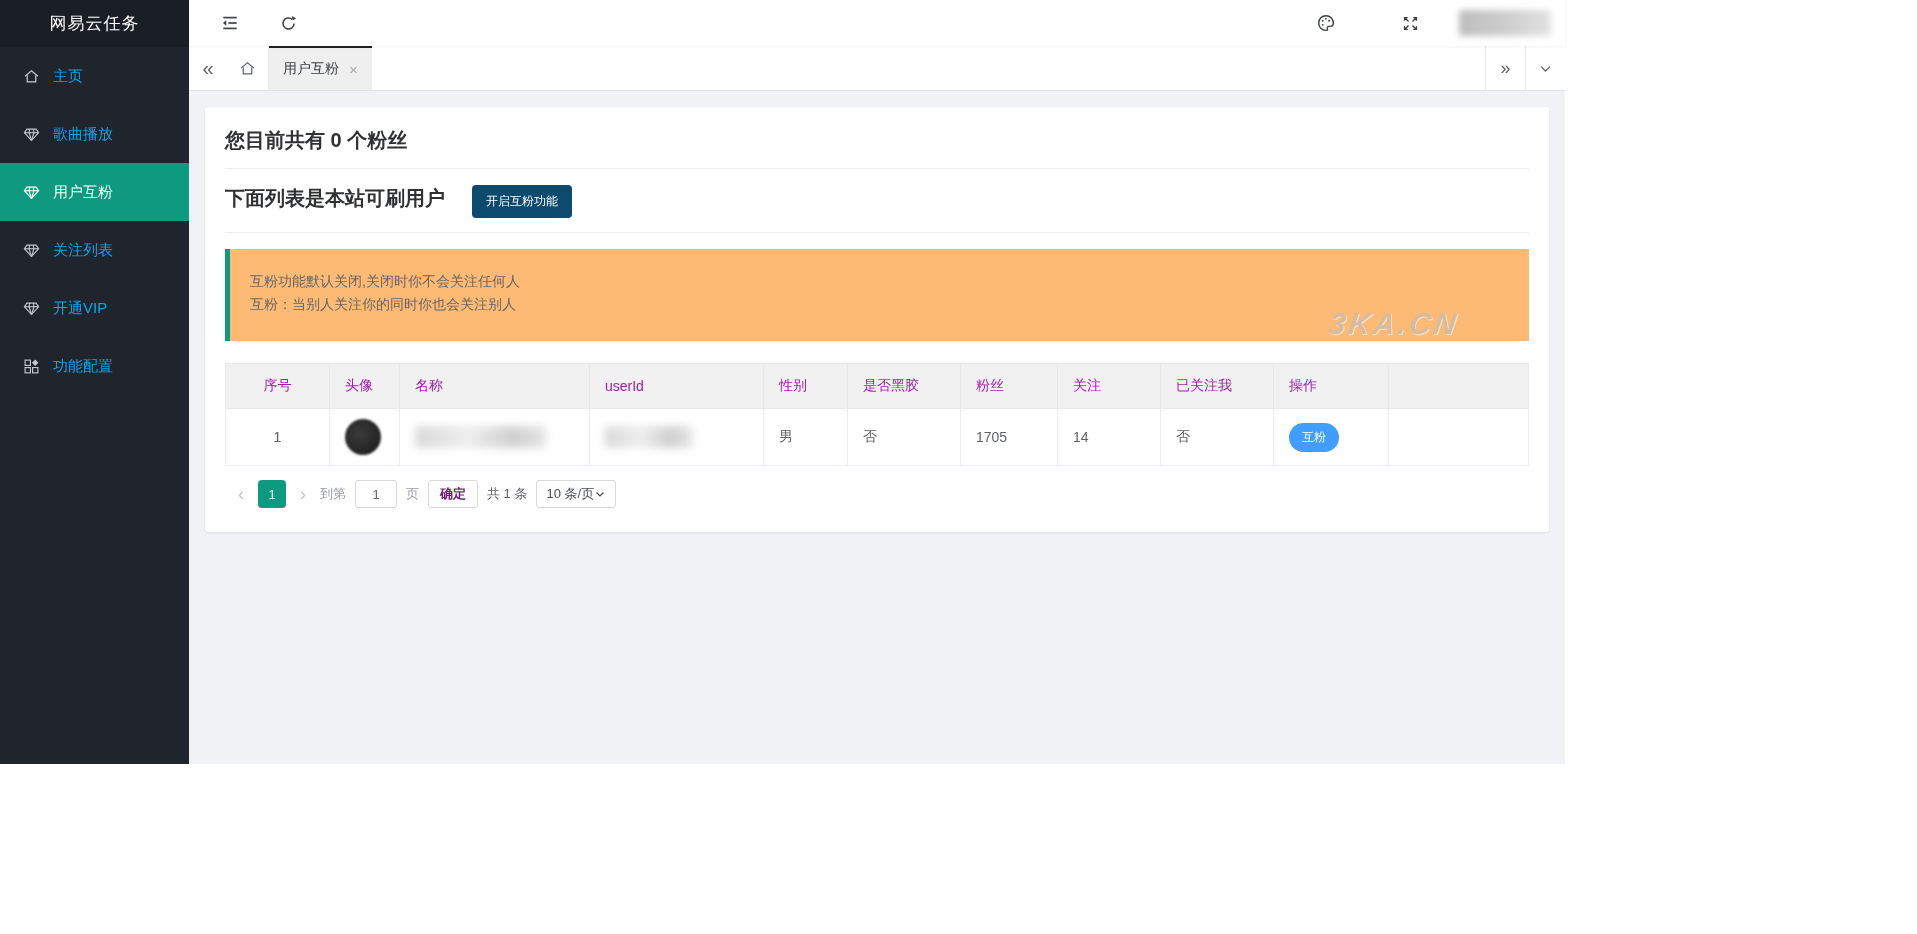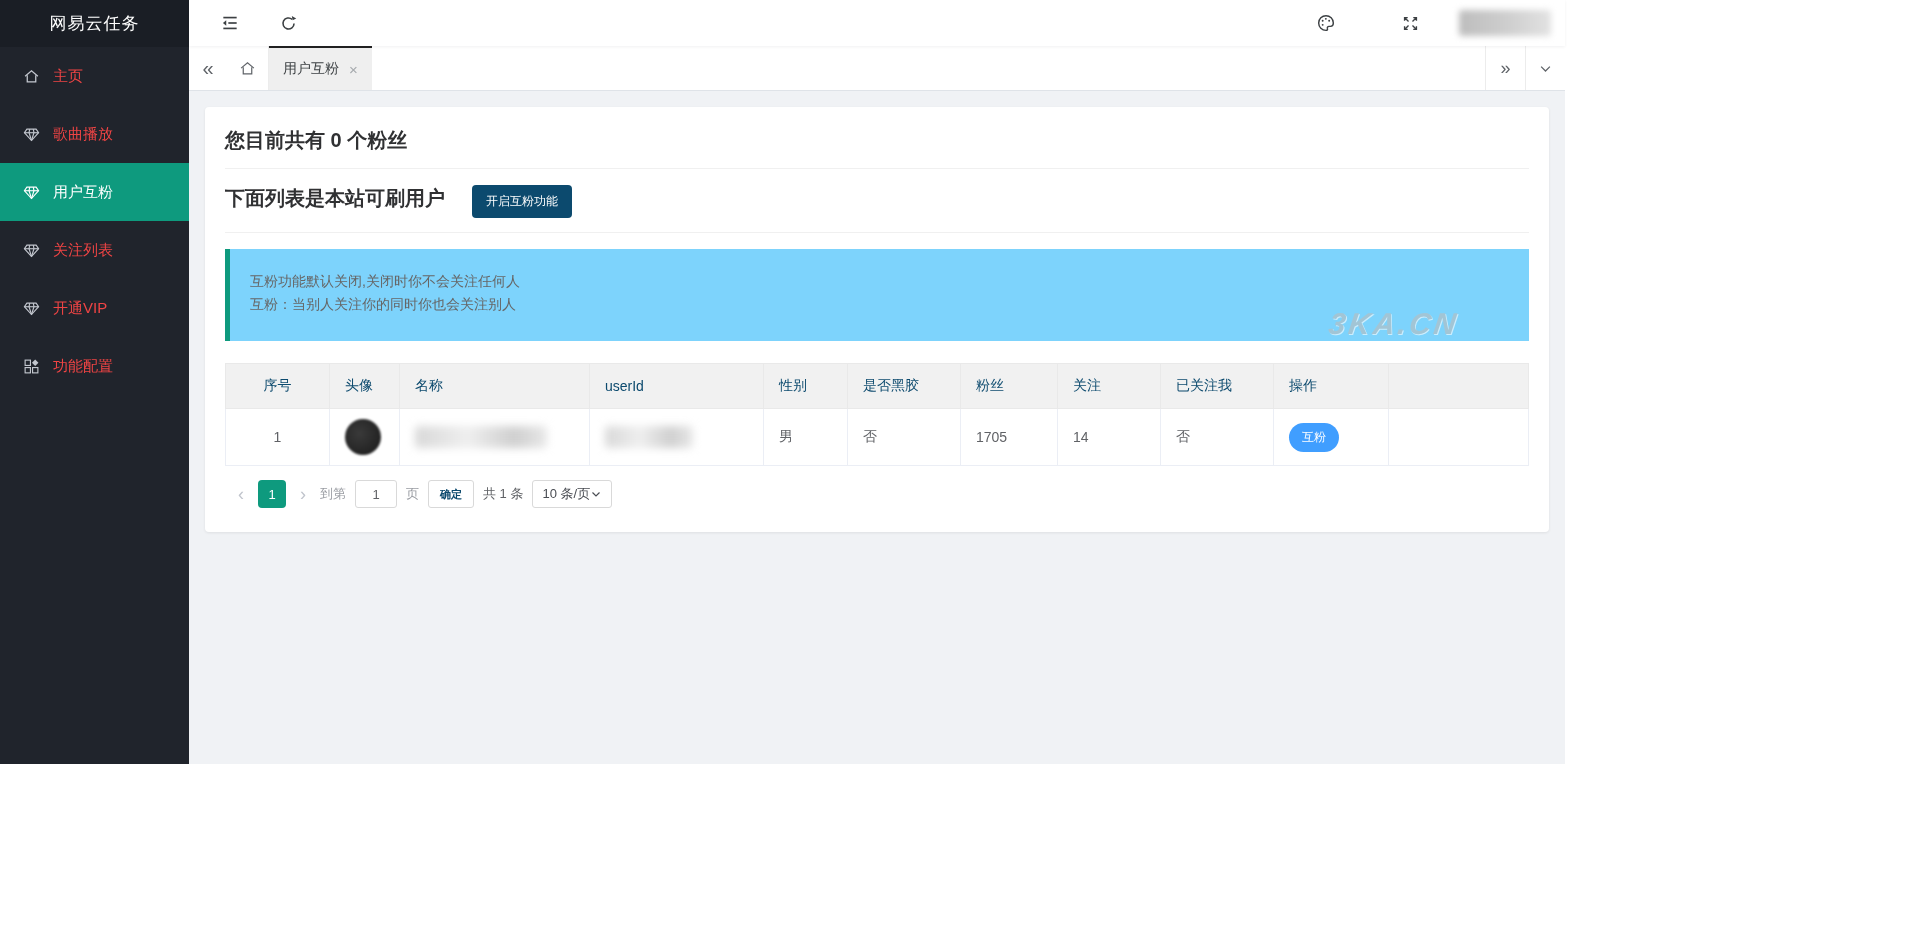--- a/index.html
+++ b/index.html
@@ -5,21 +5,21 @@
   * { margin:0; padding:0; box-sizing:border-box; }
   html,body { width:1917px; height:934px; background:#ffffff; overflow:hidden;
               font-family:"Liberation Sans","DejaVu Sans",sans-serif; }
   .app { width:1565px; height:764px; display:flex; background:#fff; }
 
   
   .sidebar { width:189px; height:764px; background:#20242c; flex:none; }
   .sidebar-title { height:47px; line-height:47px; text-align:center; color:#ffffff;
                    font-size:17px; letter-spacing:1px; background:#1a1e25; }
   .nav-item { height:58px; display:flex; align-items:center; padding-left:22px;
-              color:#ef4444; font-size:15px; cursor:pointer; }
+              color:#0ea5e9; font-size:15px; cursor:pointer; }
   .nav-item .ico { width:18px; height:18px; margin-right:13px; flex:none; display:flex;
                    align-items:center; justify-content:center; }
   .nav-item svg { stroke:#c3c7cf; }
   .nav-item.active { background:#0e9a7e; color:#ffffff; }
   .nav-item.active svg { stroke:#ffffff; }
 
   
   .right { flex:1; display:flex; flex-direction:column; min-width:0; }
 
   .topbar { height:46px; background:#fff; display:flex; align-items:center;
@@ -51,33 +51,33 @@
   .card { background:#fff; border-radius:4px; box-shadow:0 1px 3px rgba(0,0,0,.08);
           padding:4px 20px 20px 20px; position:relative; min-height:425px; }
 
   .sect { padding:16px 0 14px 0; border-bottom:1px solid #f0f0f0; }
   .h-bold { font-size:20px; font-weight:bold; color:#303133; }
   .sect2 { display:flex; align-items:flex-start; gap:27px; }
 
   .btn-blue { background:#0c4a6e; color:#fff; border:none; border-radius:4px;
               font-size:12px; padding:8px 14px; cursor:pointer; }
 
-  .notice { margin-top:16px; background:#7dd3fc; border-left:5px solid #0e9a7e;
+  .notice { margin-top:16px; background:#fdba74; border-left:5px solid #0e9a7e;
             padding:21px 32px 25px 20px; color:#666; font-size:14px; line-height:23px; }
 
   .watermark { position:absolute; right:90px; top:200px; font-size:30px; font-weight:bold;
                font-style:italic; letter-spacing:3px; color:#bcbcbc; opacity:.6;
                transform:skewX(-8deg); text-shadow:1px 1px 0 #fff; pointer-events:none; }
 
   
   table.users { width:100%; border-collapse:collapse; margin-top:22px; table-layout:fixed;
                 font-size:14px; color:#606266; }
   table.users th, table.users td { border:1px solid #e9e9e9; padding:0 15px; height:45px;
                                    text-align:left; font-weight:normal; overflow:hidden; white-space:nowrap; }
-  table.users thead th { background:#f1f1f1; color:#0c4a6e; }
+  table.users thead th { background:#f1f1f1; color:#a21caf; }
   table.users tbody td { height:57px; border-color:#ebeef5; }
   .col-center { text-align:center !important; }
 
   .avatar-blur { width:36px; height:36px; border-radius:50%;
                  background:radial-gradient(circle at 40% 40%, #3a3a3a 0%, #232323 70%);
                  filter:blur(1px); }
   .blob { height:22px; border-radius:4px; filter:blur(4px);
           background:linear-gradient(90deg,#d8d8d8,#efefef 40%,#cfcfcf 75%,#e8e8e8); }
   .blob-name { width:132px; }
   .blob-uid { width:88px; }
@@ -87,21 +87,21 @@
   
   .pager { display:flex; align-items:center; gap:9px; padding:14px 8px 0 8px;
            font-size:13px; color:#606266; }
   .pg-arrow { color:#c0c4cc; font-size:18px; width:16px; text-align:center; cursor:pointer; }
   .pg-num { min-width:28px; height:28px; background:#0e9a7e; color:#fff; border-radius:4px;
             display:flex; align-items:center; justify-content:center; font-size:13px; cursor:pointer; }
   .pg-grey { color:#9a9da3; }
   .pg-input { width:42px; height:28px; border:1px solid #d9d9d9; border-radius:3px;
               text-align:center; font-size:13px; color:#606266; outline:none; }
   .pg-confirm { height:28px; padding:0 11px; background:#fff; border:1px solid #d9d9d9;
-                border-radius:3px; font-size:11px; color:#0c4a6e; font-weight:bold; cursor:pointer; }
+                border-radius:3px; font-size:13px; color:#701a75; font-weight:bold; cursor:pointer; }
   .pg-select { height:28px; border:1px solid #d9d9d9; border-radius:3px; display:flex;
                align-items:center; padding:0 9px; cursor:pointer; color:#4a4d53; }
 
   svg.icon { display:block; }
 </style>
 </head>
 <body>
 
 <div class="app">
 

